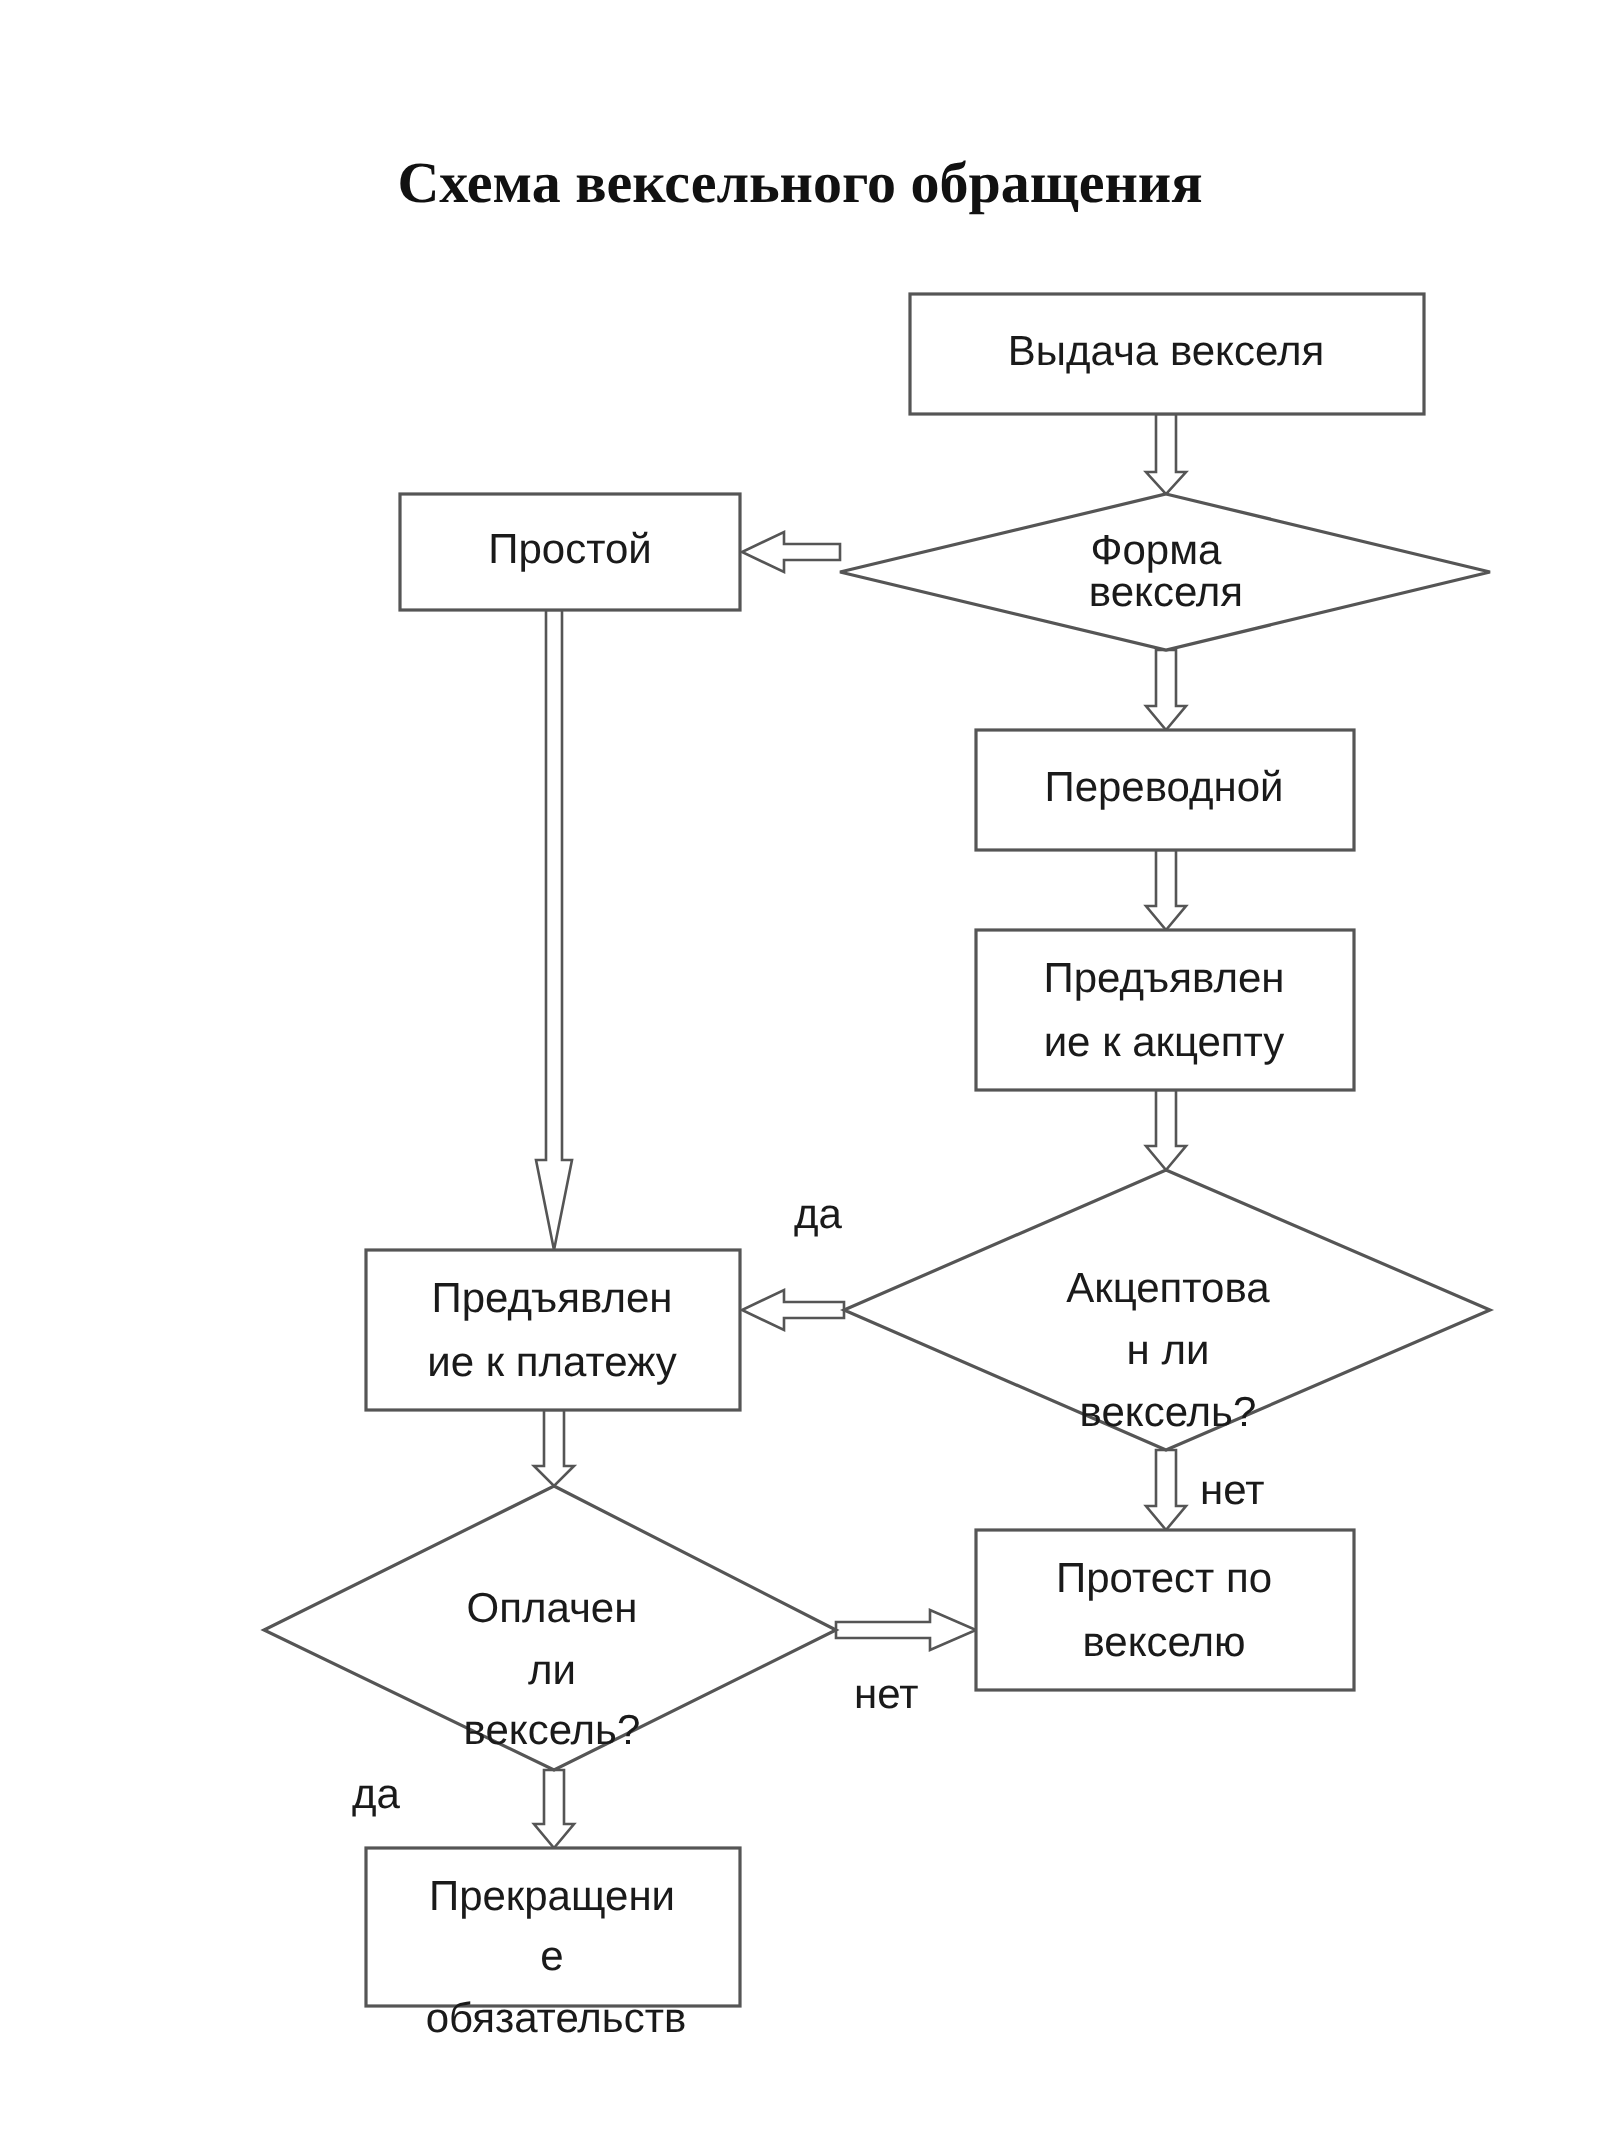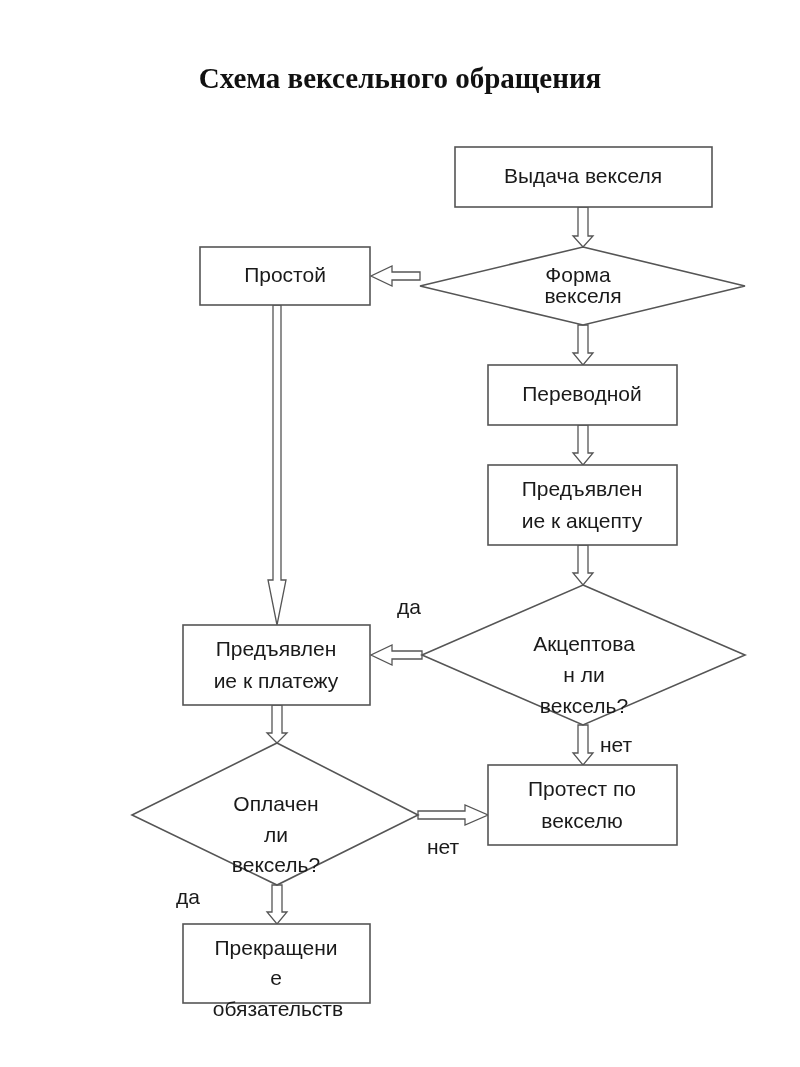--- a/index.html
+++ b/index.html
@@ -1,18 +1,18 @@
 <!DOCTYPE html>
 <html><head>
 <meta charset="utf-8">
 <style>
   html, body { margin: 0; padding: 0; background: #ffffff; }
   body { width: 800px; height: 1067px; position: relative; overflow: hidden; }
   .title {
-    position: absolute; left: 0; top: 62px; width: 800px; text-align: center;
+    position: absolute; left: 0; top: 76px; width: 800px; text-align: center;
     font-family: "Liberation Serif", "DejaVu Serif", serif;
     font-weight: bold; font-size: 29px; color: #111;
   }
   svg#diagram { position: absolute; left: 0; top: 0; }
   .node-text, .edge-label {
     font-family: "Liberation Sans", "DejaVu Sans", sans-serif;
     font-size: 21px; fill: #1a1a1a;
   }
   .shape { fill: #ffffff; stroke: #555555; stroke-width: 1.6; }
   .arrow { fill: #ffffff; stroke: #555555; stroke-width: 1.3; stroke-linejoin: miter; }

